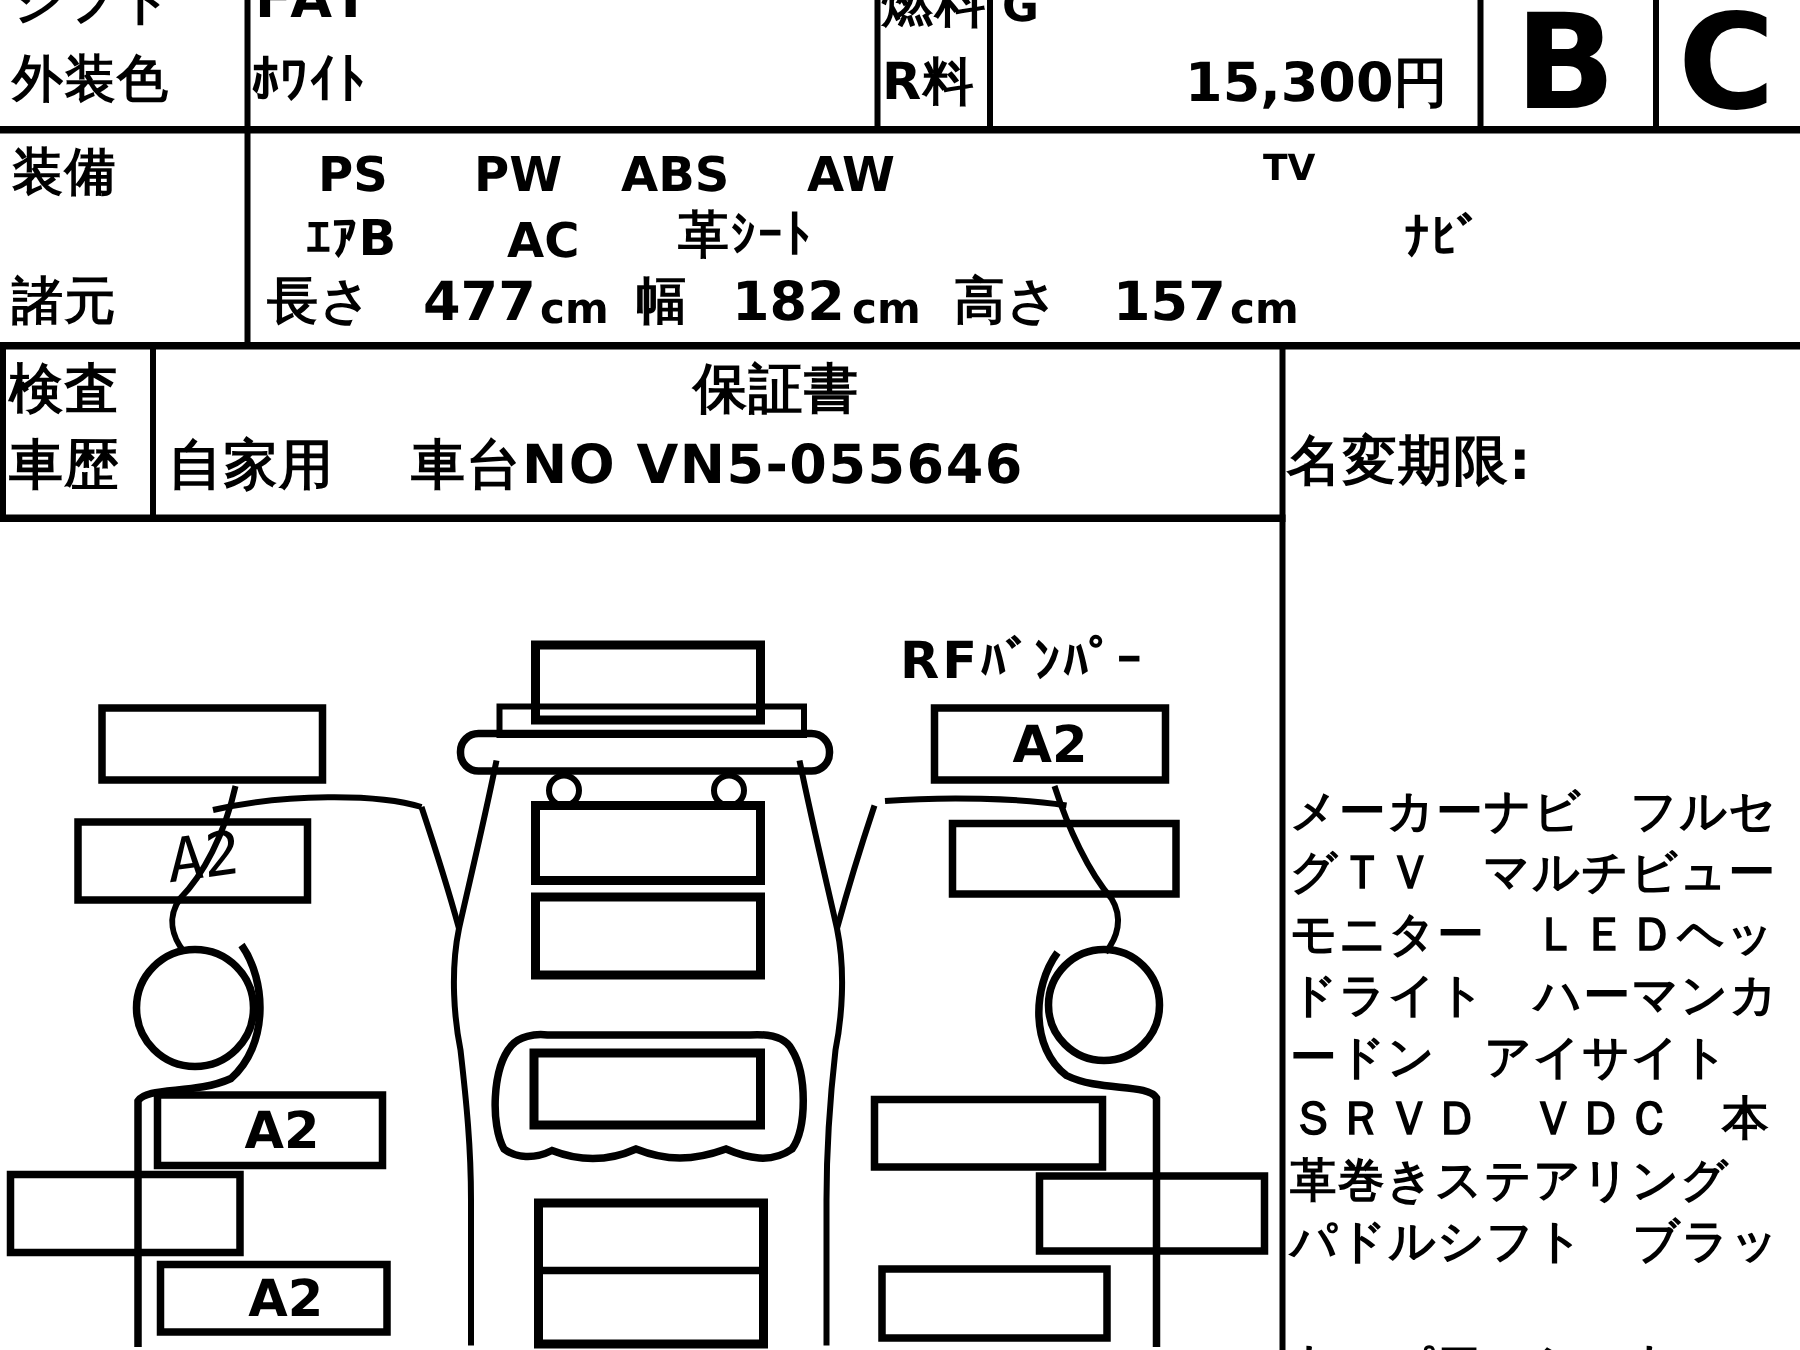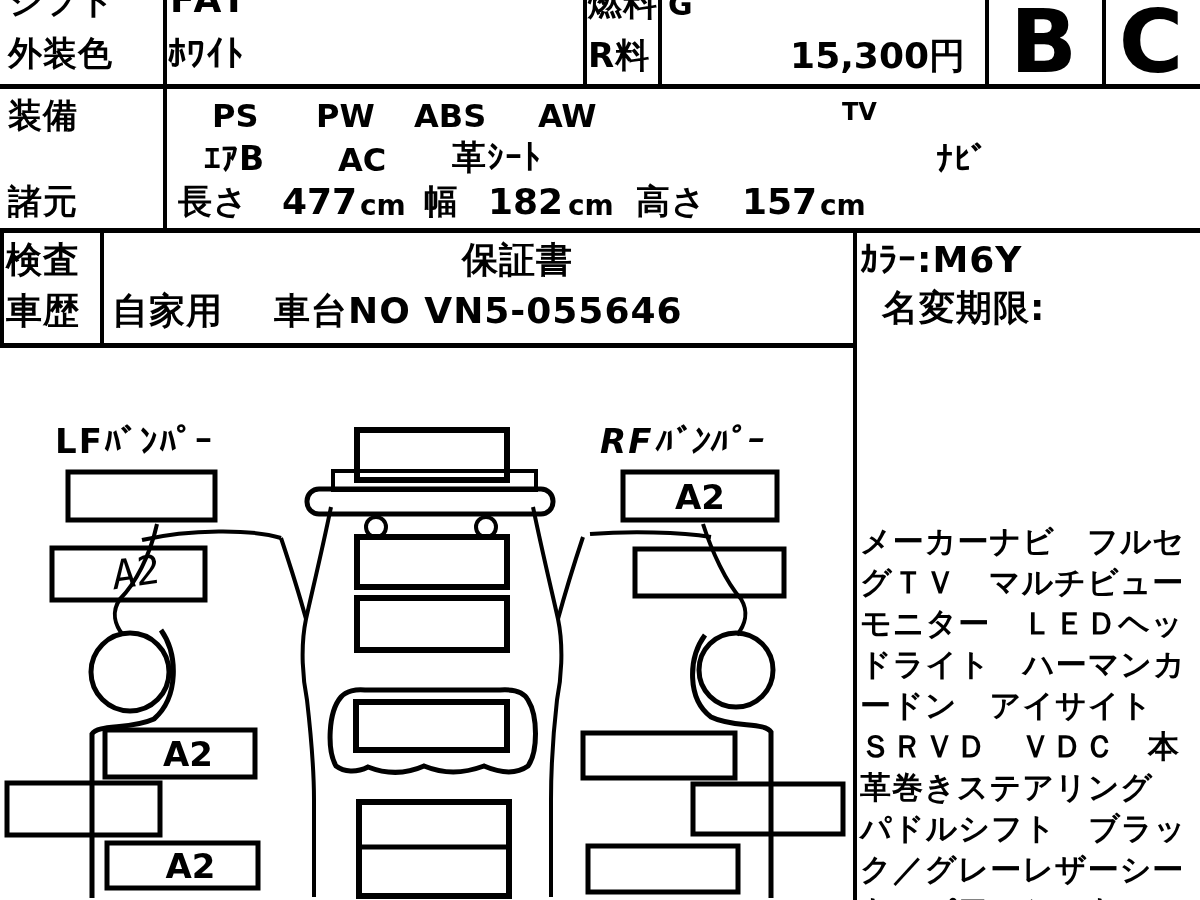--- a/index.html
+++ b/index.html
@@ -76,32 +76,30 @@
   <div class="abs jp" style="left:636px;top:184px;font-size:34px;">高さ</div>
   <div class="abs" style="left:742px;top:184px;font-size:36px;">157</div>
   <div class="abs" style="left:820px;top:192px;font-size:28px;">cm</div>
 
   <div class="abs jp" style="left:6px;top:242px;font-size:36px;">検査</div>
   <div class="abs jp" style="left:462px;top:242px;font-size:36px;">保証書</div>
   <div class="abs jp" style="left:6px;top:293px;font-size:36px;">車歴</div>
   <div class="abs jp" style="left:112px;top:293px;font-size:36px;">自家用</div>
   <div class="abs jp" style="left:274px;top:293px;font-size:36px;">車台NO VN5-055646</div>
 
-  <div class="abs jp" style="left:860px;top:242px;font-size:36px;">ｶﾗｰ:M6Y</div>
-  <div class="abs jp" style="left:858px;top:290px;font-size:36px;padding-left:24px;">名変期限:</div>
+  <div class="abs jp" style="left:858px;top:290px;font-size:36px;">名変期限:</div>
 
   <div class="notes-line" style="top:526px;">メーカーナビ　フルセ</div>
   <div class="notes-line" style="top:567px;">グＴＶ　マルチビュー</div>
   <div class="notes-line" style="top:608px;">モニター　ＬＥＤヘッ</div>
   <div class="notes-line" style="top:690px;">ードン　アイサイト</div>
   <div class="notes-line" style="top:649px;">ドライト　ハーマンカ</div>
   <div class="notes-line" style="top:731px;">ＳＲＶＤ　ＶＤＣ　本</div>
   <div class="notes-line" style="top:772px;">革巻きステアリング</div>
   <div class="notes-line" style="top:813px;">パドルシフト　ブラッ</div>
-  <div class="notes-line" style="top:854px;">ク／グレーレザーシー</div>
   <div class="notes-line" style="top:895px;">ト　パワーシート</div>
 
   <svg width="860" height="500" viewBox="0 400 860 500">
     <g stroke="#000" fill="none">
 
       <rect x="357" y="430" width="150" height="50" stroke-width="6"></rect>
       <rect x="333" y="471" width="203" height="19" stroke-width="4"></rect>
       <rect x="307" y="489" width="246" height="25" rx="12" stroke-width="5"></rect>
       <circle cx="376" cy="527" r="10" stroke-width="4"></circle>
       <circle cx="486" cy="527" r="10" stroke-width="4"></circle>
@@ -135,20 +133,19 @@
       <rect x="7" y="783" width="153" height="52" stroke-width="5"></rect>
       <rect x="107" y="843" width="151" height="45" stroke-width="5"></rect>
       <rect x="623" y="472" width="154" height="48" stroke-width="5"></rect>
       <rect x="635" y="549" width="149" height="47" stroke-width="5"></rect>
       <rect x="583" y="733" width="152" height="45" stroke-width="5"></rect>
       <rect x="693" y="784" width="150" height="50" stroke-width="5"></rect>
       <rect x="588" y="846" width="150" height="46" stroke-width="5"></rect>
     </g>
   </svg>
 
-  <div class="abs jp" style="left:55px;top:424px;font-size:34px;letter-spacing:2px;">LFﾊﾞﾝﾊﾟｰ</div>
-  <div class="abs jp" style="left:600px;top:424px;font-size:34px;letter-spacing:2px;font-style:italic;">RFﾊﾞﾝﾊﾟｰ</div>
+  <div class="abs jp" style="left:600px;top:424px;font-size:34px;letter-spacing:2px;">RFﾊﾞﾝﾊﾟｰ</div>
   <div class="abs" style="left:623px;top:480px;width:154px;text-align:center;font-size:34px;">A2</div>
   <div class="abs scribble" style="left:112px;top:552px;">A2</div>
   <div class="abs" style="left:105px;top:737px;width:150px;text-align:center;text-indent:16px;font-size:34px;">A2</div>
   <div class="abs" style="left:107px;top:849px;width:151px;text-align:center;text-indent:16px;font-size:34px;">A2</div>
 
 </div>
 
 </body></html>

